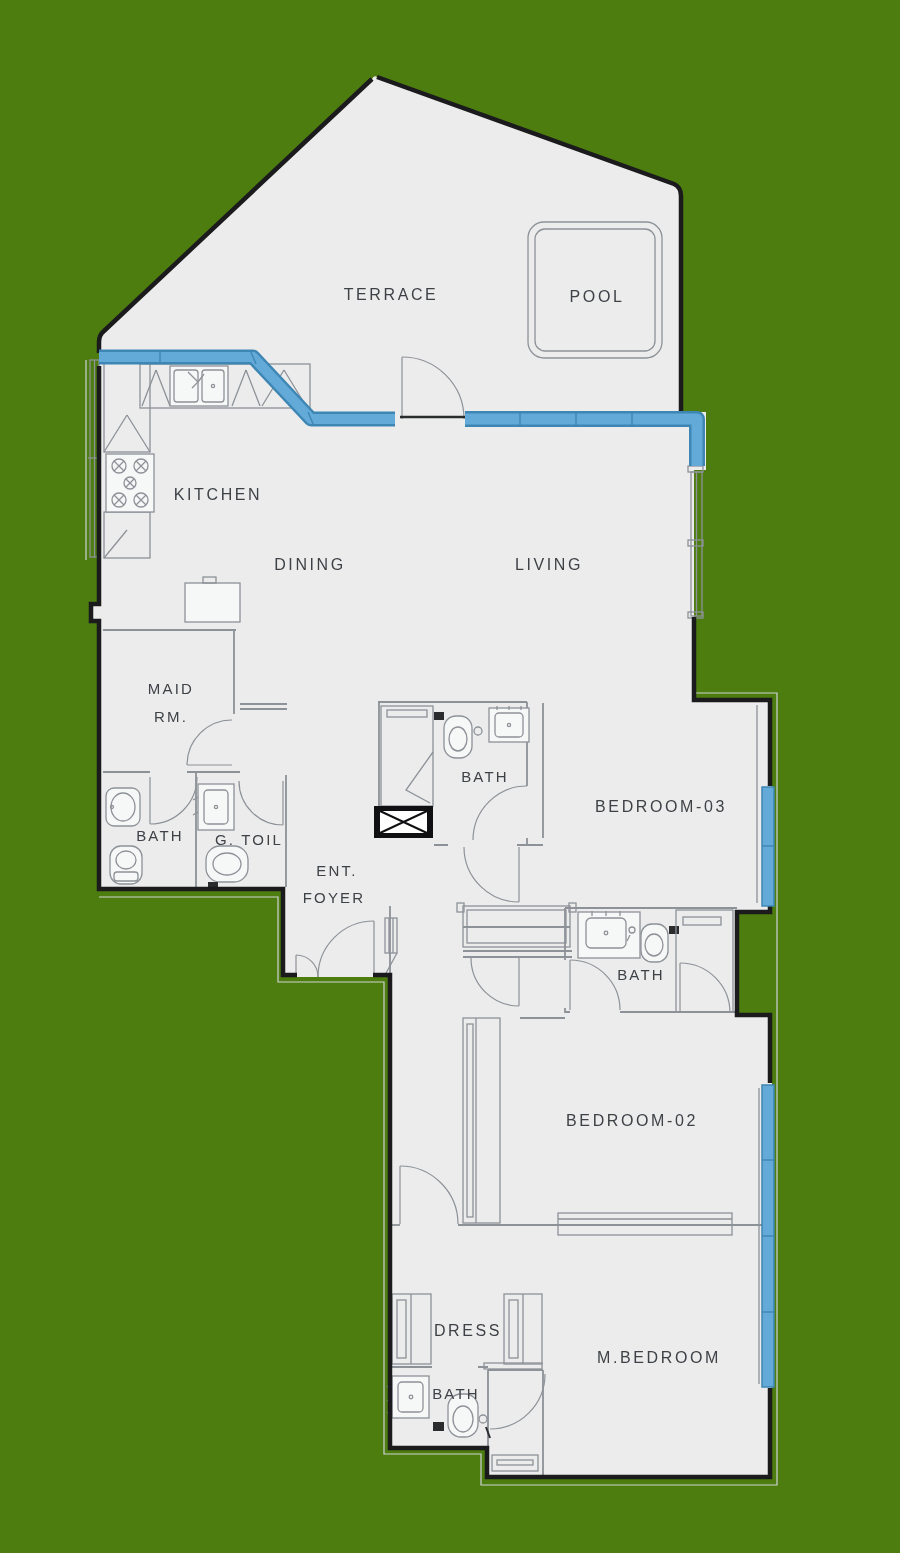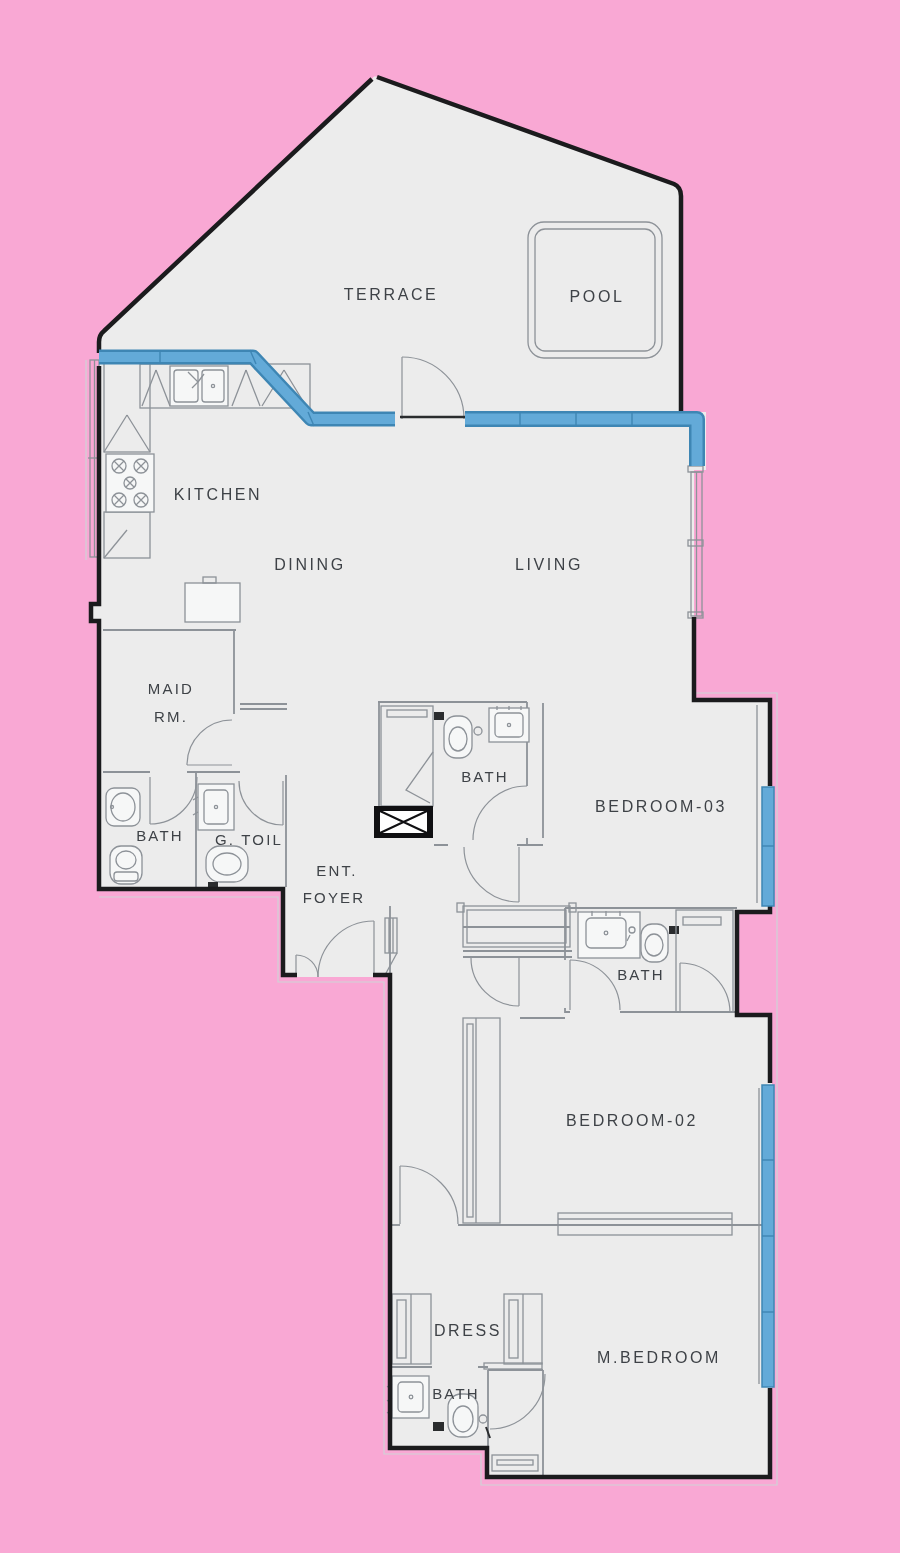--- a/index.html
+++ b/index.html
@@ -1,16 +1,16 @@
 <!DOCTYPE html>
 <html><head>
 <meta charset="utf-8">
 <style>
   html,body{margin:0;padding:0;background:#ffffff;}
-  .stage{position:relative;width:900px;height:1553px;background:#f9a8d4;overflow:hidden;
+  .stage{position:relative;width:900px;height:1553px;background:#4d7c0f;overflow:hidden;
          font-family:"Liberation Sans", sans-serif;text-align:right;}
   svg{position:absolute;left:0;top:0;}
   .lbl{fill:#3e4247;font-family:"Liberation Sans",sans-serif;font-size:16px;
        letter-spacing:2.6px;font-weight:500;text-anchor:middle;}
   .lbl-sm{fill:#3e4247;font-family:"Liberation Sans",sans-serif;font-size:15px;
        letter-spacing:2.2px;font-weight:500;text-anchor:middle;}
   .wall{stroke:#1b1b1d;stroke-width:4.5;fill:none;stroke-linecap:butt;stroke-linejoin:miter;}
   .part{stroke:#8d9298;stroke-width:1.8;fill:none;}
   .fix{stroke:#8d9298;stroke-width:1.3;fill:#f6f7f7;}
   .fixn{stroke:#8d9298;stroke-width:1.3;fill:none;}

